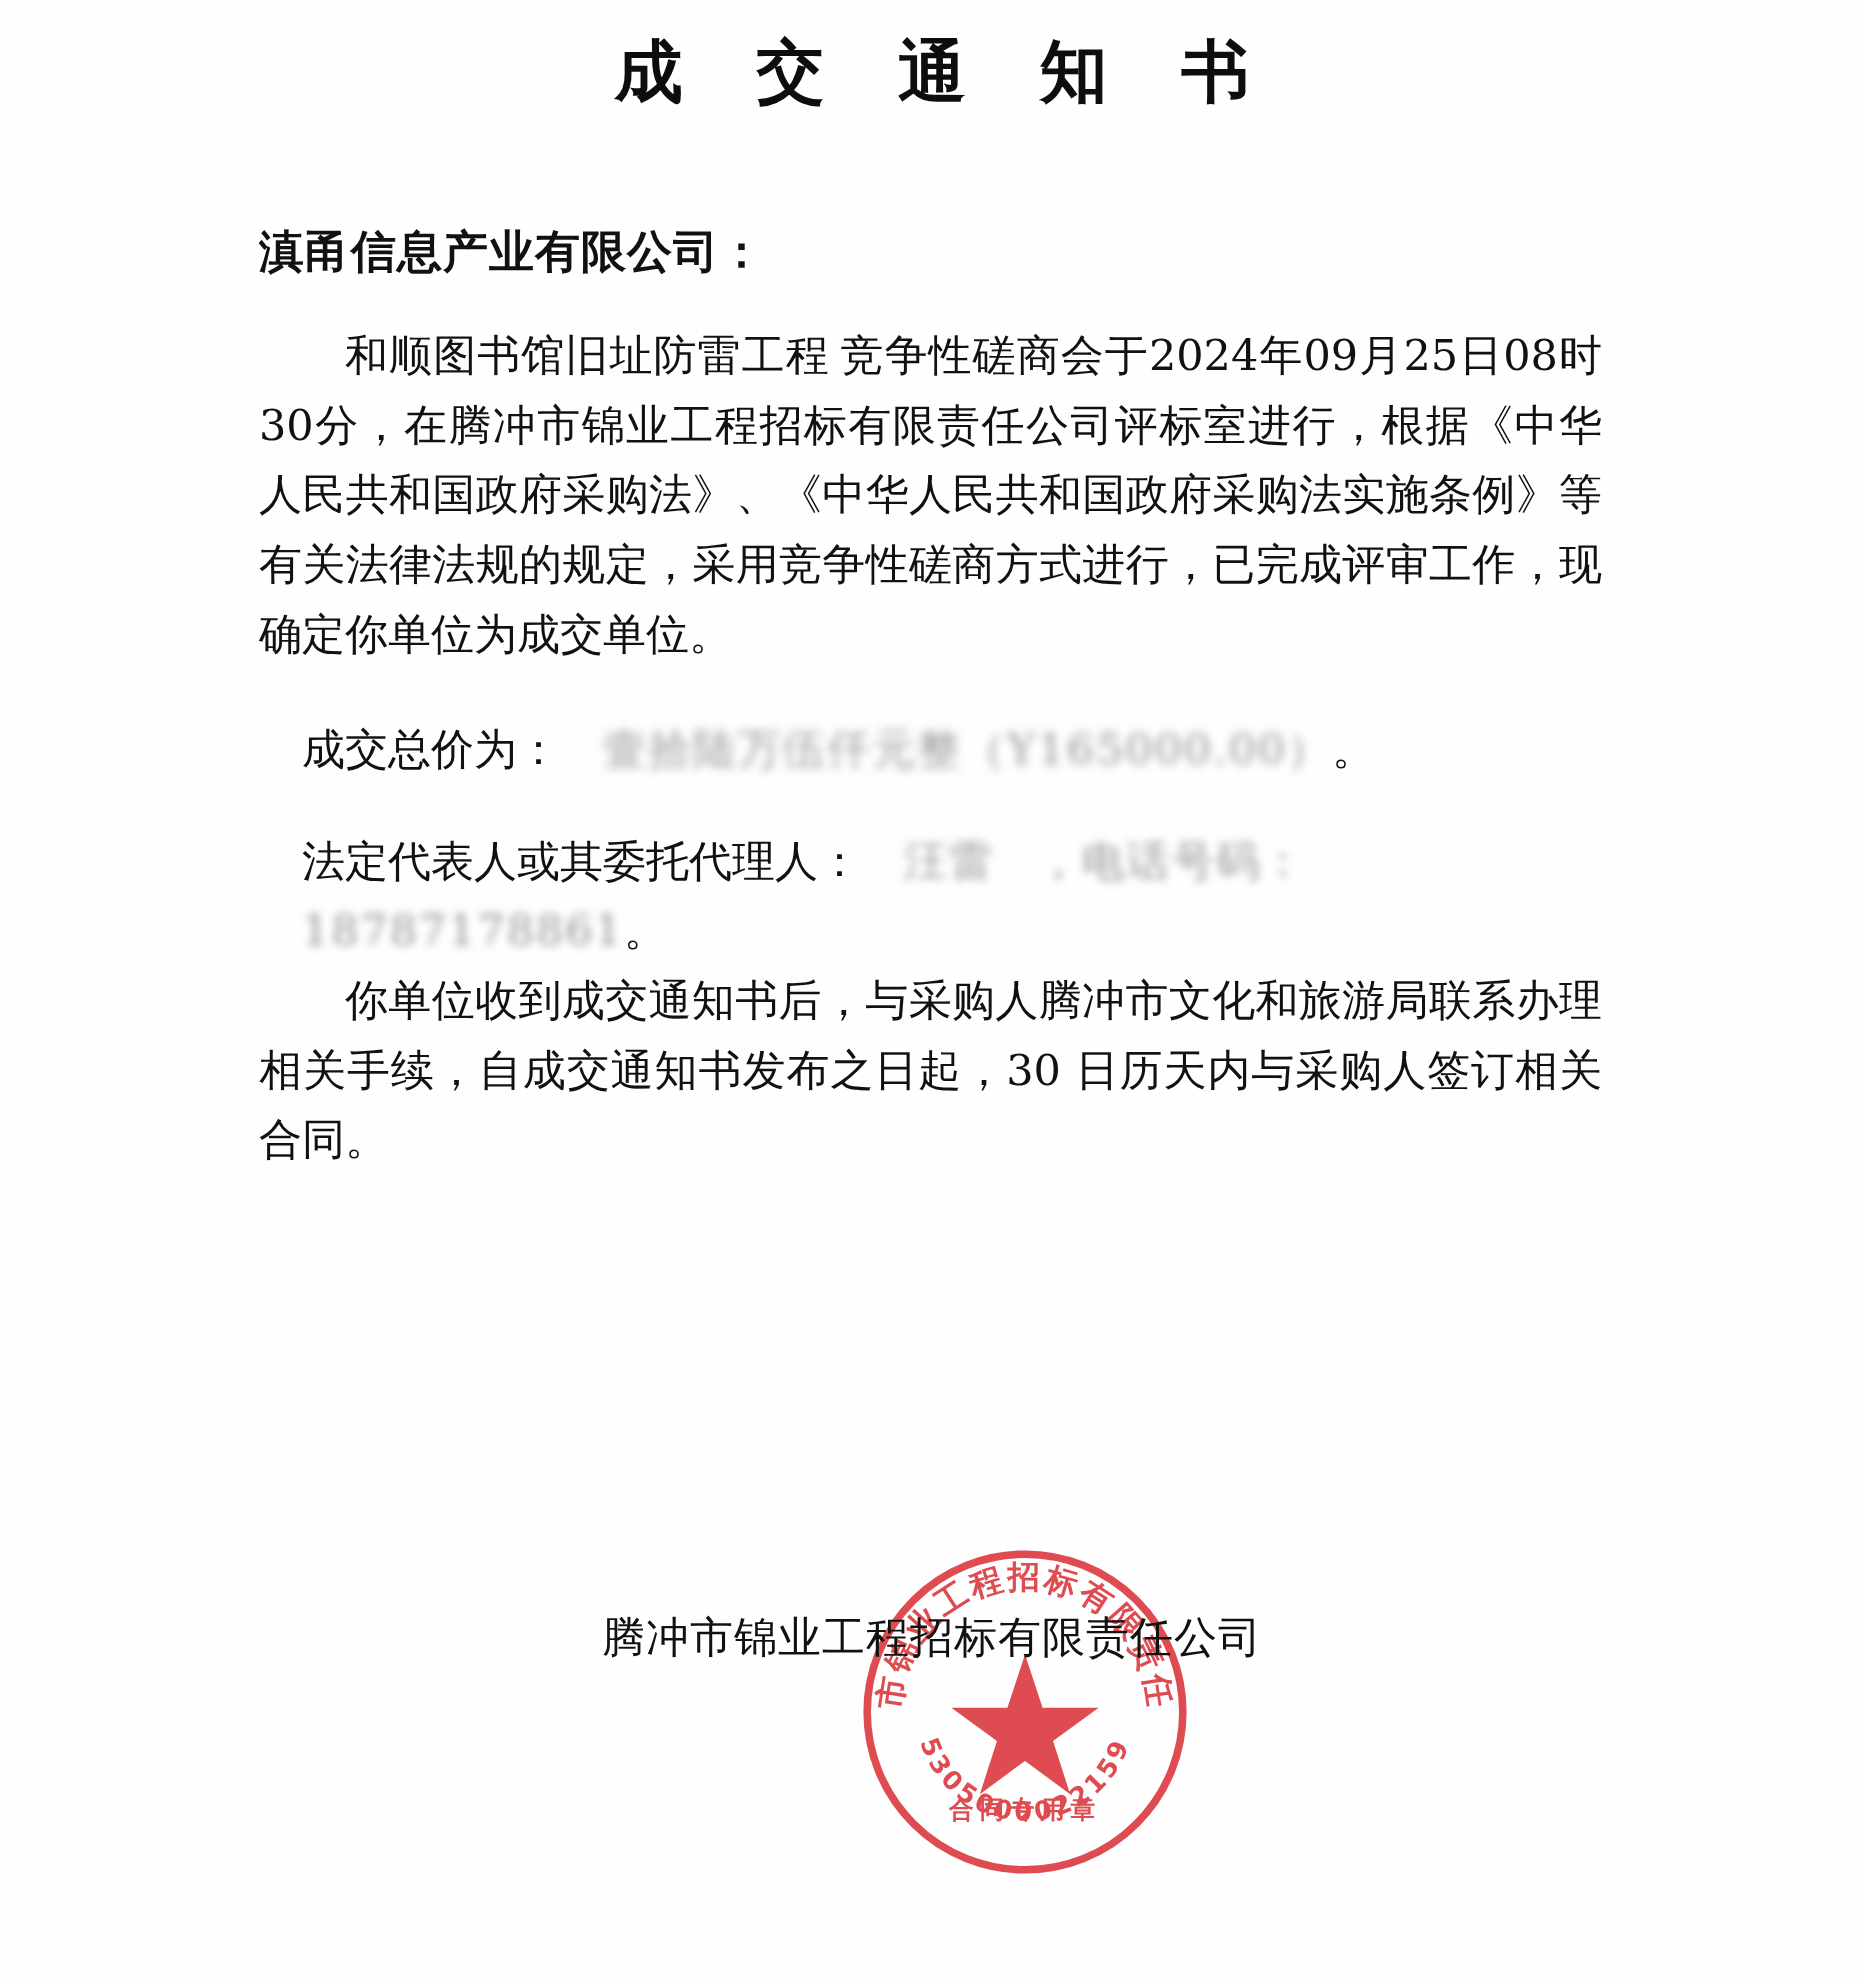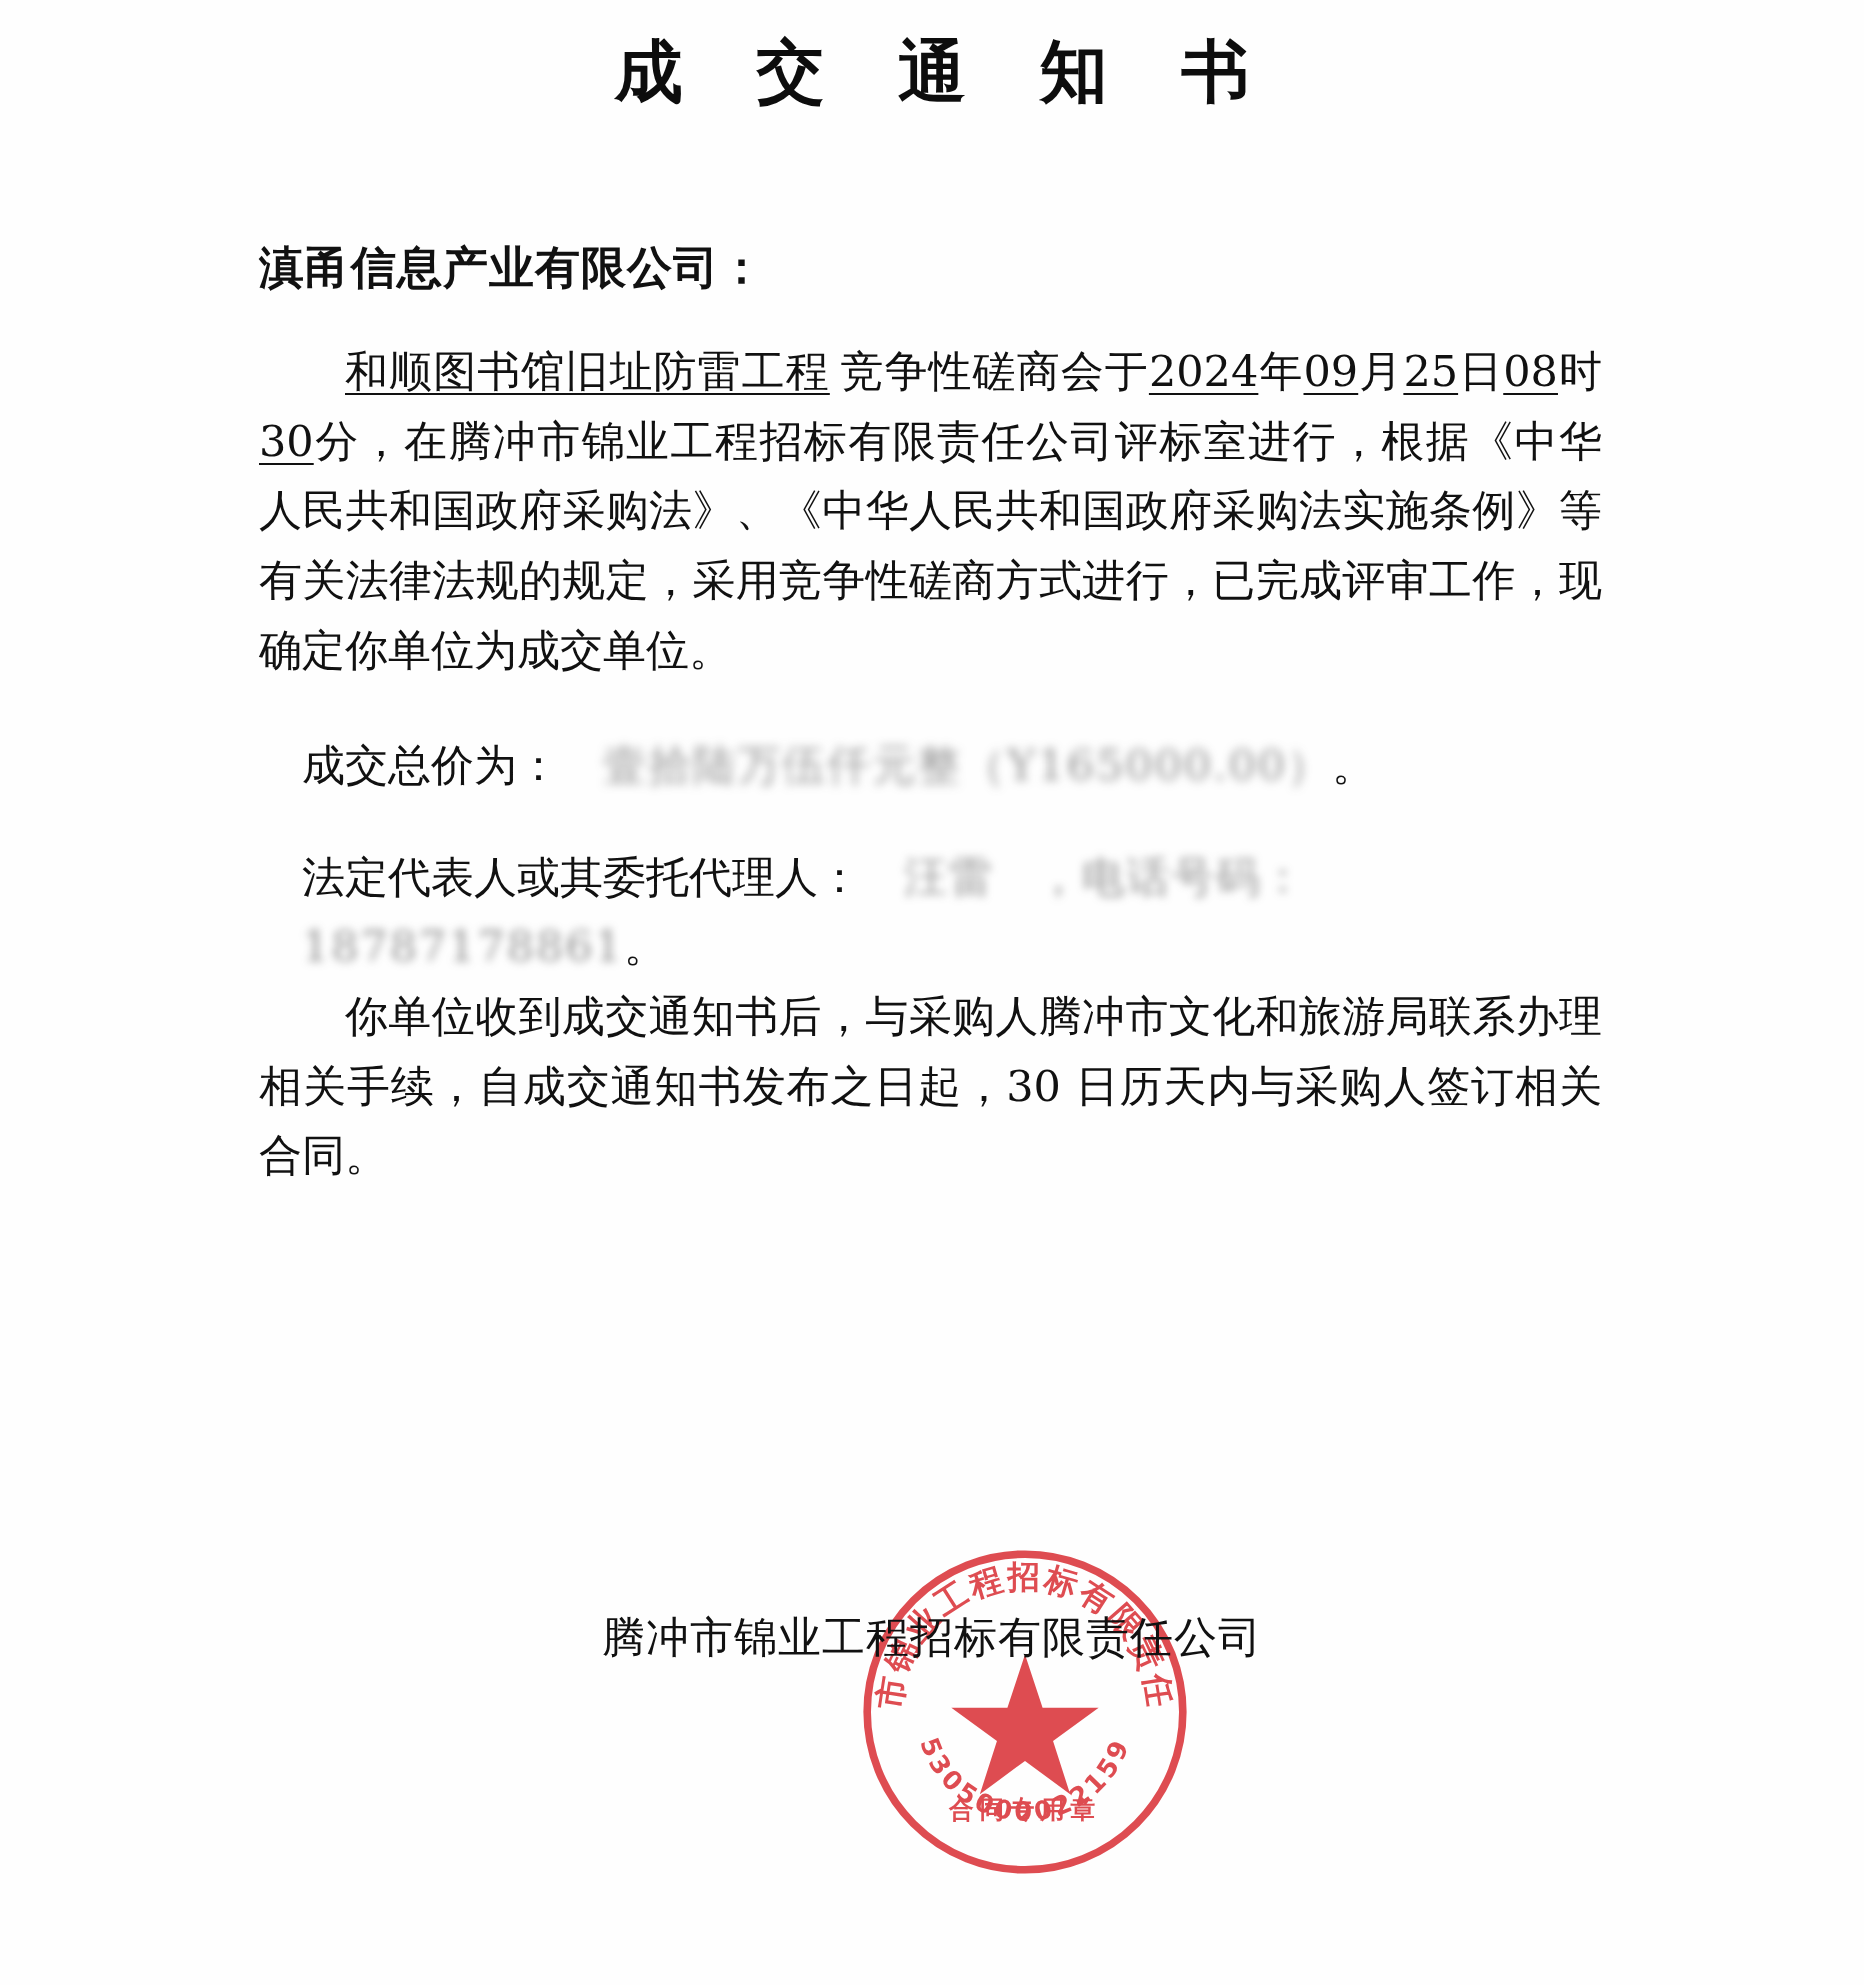--- a/index.html
+++ b/index.html
@@ -35,21 +35,21 @@
     font-size: 68px;
     letter-spacing: 25px;
     text-indent: 25px;
     color: #0d0d0d;
   }
 
   
   .body-block {
     position: absolute;
     left: 259px;
-    top: 232px;
+    top: 216px;
     width: 1343px;
     font-size: 43px;
     line-height: 1.62;
     color: #111;
   }
 
   .addressee {
     font-family: "DejaVu Sans", "Liberation Sans", sans-serif;
     font-weight: 700;
     font-size: 45px;
@@ -59,21 +59,20 @@
 
   p.para {
     margin: 0 0 0 0;
     text-align: justify;
     text-justify: inter-ideograph;
   }
 
   .indent2 { text-indent: 2em; }
 
   .ul {
-    text-decoration: underline;
     text-underline-offset: 6.7px;
     text-decoration-thickness: 1.9px;
   }
 
   .num {
     font-family: "DejaVu Serif", "Liberation Serif", serif;
   }
 
   .gap-sm { display: inline-block; width: 9.5px; }
 

